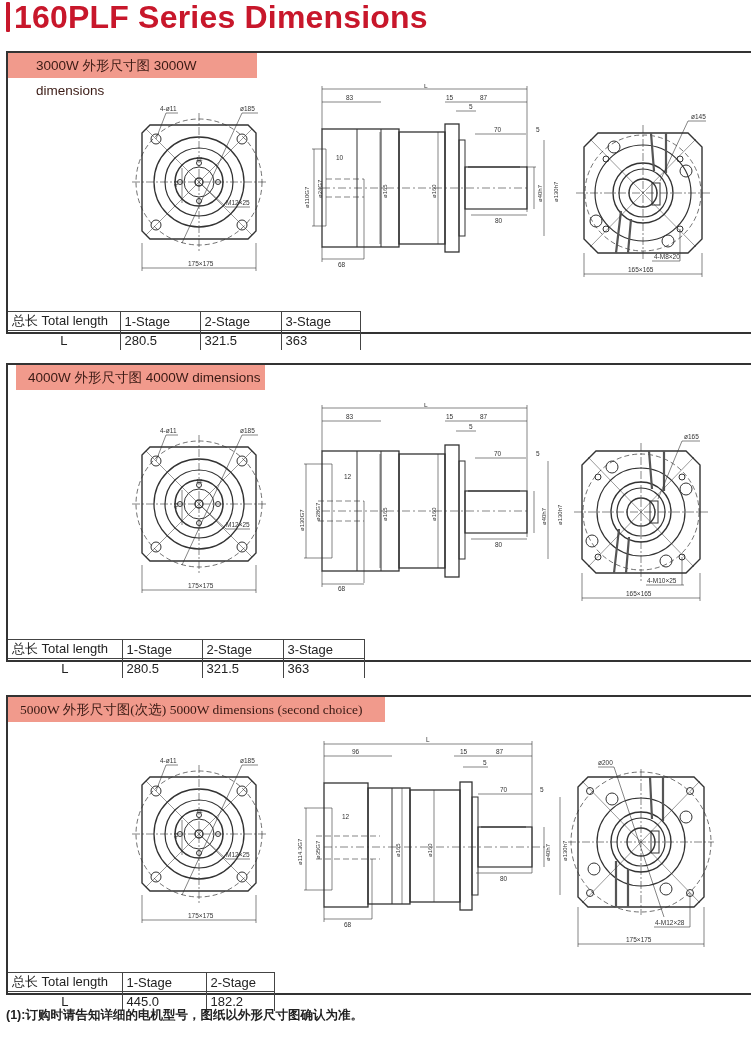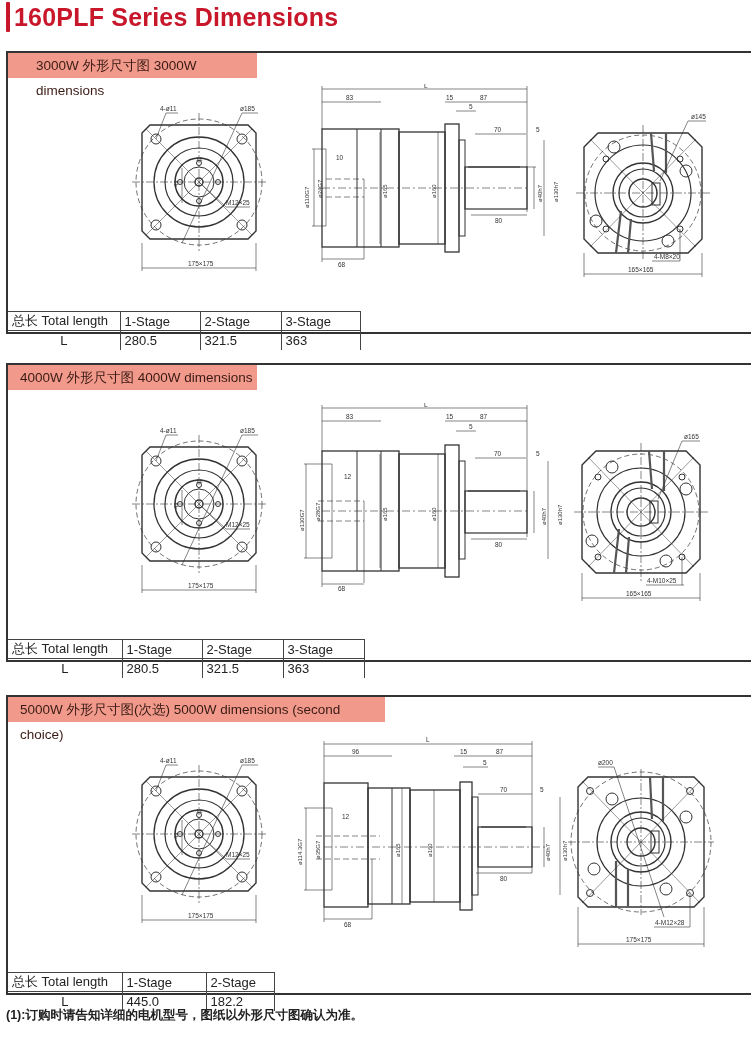--- a/index.html
+++ b/index.html
@@ -4,21 +4,21 @@
   <style>
     * { box-sizing: border-box; margin: 0; padding: 0; }
     html, body { width: 751px; height: 1049px; background: #ffffff; overflow: hidden; }
     body { font-family: "Liberation Sans", "DejaVu Sans", sans-serif; color: #222; position: relative; }
 
     .page-title {
       position: absolute; left: 6px; top: 0px; height: 34px;
       display: flex; align-items: center;
     }
     .title-bar { width: 4px; height: 30px; background: #c8172b; margin-right: 4px; border-radius: 1px; }
-    .title-text { font-size: 25px; font-weight: bold; color: #c8172b; letter-spacing: 0.2px; }
+    .title-text { font-size: 32px; font-weight: bold; color: #c8172b; letter-spacing: 0.2px; }
 
     .section {
       position: absolute; left: 6px; width: 750px;
       border-top: 2px solid #333; border-left: 2px solid #333; border-bottom: 2px solid #333;
     }
     .section-header {
       position: absolute; left: 0; top: 0; height: 25px;
       background: #f19a8c; color: #3a1a14;
       font-size: 13.5px; line-height: 25px; padding-left: 12px;
     }
@@ -197,21 +197,21 @@
       <td style="text-align:center;">L</td>
       <td>280.5</td>
       <td>321.5</td>
       <td>363</td>
     </tr>
   </tbody>
     </table>
 </div>
 
 <div class="section" style="top:363px; height:299px;">
-  <div class="section-header" style="width:249px;">4000W 外形尺寸图 4000W dimensions</div>
+  <div class="section-header" style="width:249px;margin-left:8px;">4000W 外形尺寸图 4000W dimensions</div>
 
   <div class="drawing" style="left:118px; top:60px;">
     <svg width="160" height="180" viewBox="0 0 160 180">
       <g stroke="#333" fill="none" stroke-width="1">
         <polygon points="16,30 24,22 122,22 130,30 130,128 122,136 24,136 16,128" stroke-width="1.4"></polygon>
         <circle cx="73" cy="79" r="63" stroke-dasharray="5,3" stroke-width="0.7"></circle>
         <circle cx="73" cy="79" r="45" stroke-width="1.3"></circle>
         <circle cx="73" cy="79" r="34" stroke-width="1.2"></circle>
         <circle cx="73" cy="79" r="24" stroke-width="1.5"></circle>
         <circle cx="73" cy="79" r="15"></circle>
@@ -350,21 +350,21 @@
       <td style="text-align:center;">L</td>
       <td>280.5</td>
       <td>321.5</td>
       <td>363</td>
     </tr>
   </tbody>
     </table>
 </div>
 
 <div class="section" style="top:695px; height:300px;">
-  <div class="section-header" style="width:377px;">5000W 外形尺寸图(次选) 5000W dimensions (second choice)</div>
+  <div class="section-header" style="width:377px;font-family:Liberation Serif, serif;">5000W 外形尺寸图(次选) 5000W dimensions (second choice)</div>
 
   <div class="drawing" style="left:118px; top:58px;">
     <svg width="160" height="180" viewBox="0 0 160 180">
       <g stroke="#333" fill="none" stroke-width="1">
         <polygon points="16,30 24,22 122,22 130,30 130,128 122,136 24,136 16,128" stroke-width="1.4"></polygon>
         <circle cx="73" cy="79" r="63" stroke-dasharray="5,3" stroke-width="0.7"></circle>
         <circle cx="73" cy="79" r="45" stroke-width="1.3"></circle>
         <circle cx="73" cy="79" r="34" stroke-width="1.2"></circle>
         <circle cx="73" cy="79" r="24" stroke-width="1.5"></circle>
         <circle cx="73" cy="79" r="15"></circle>

